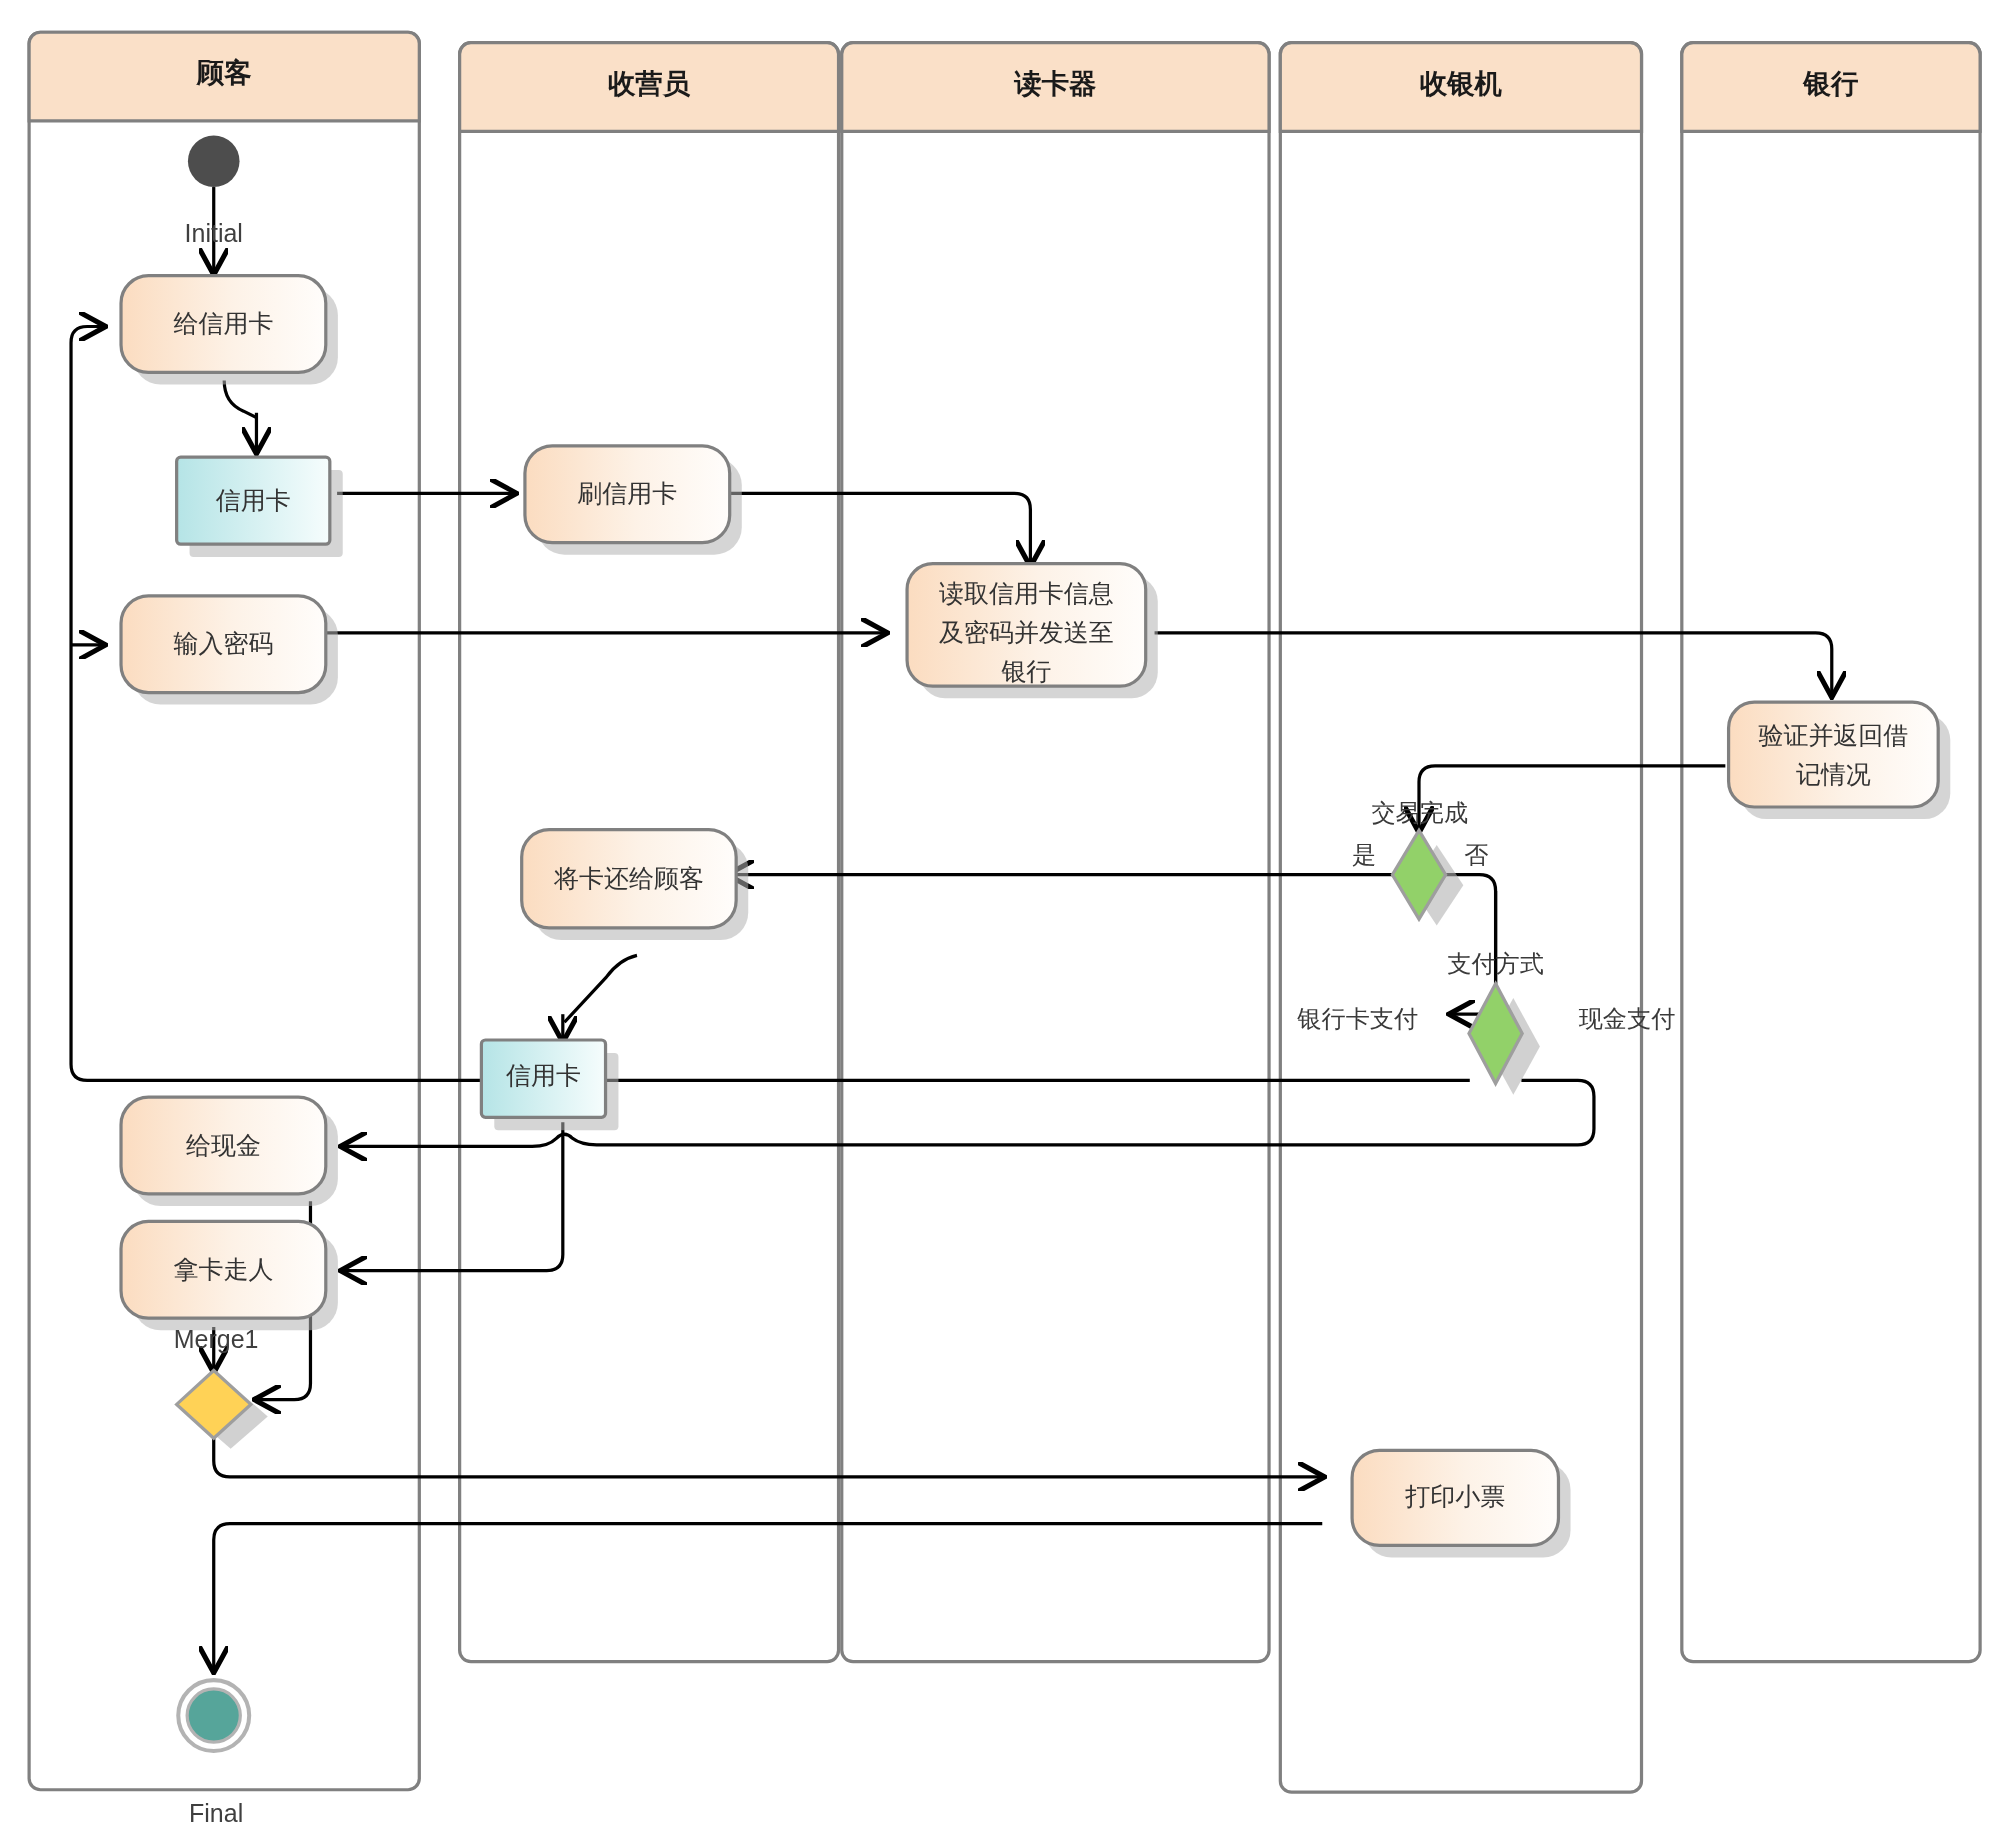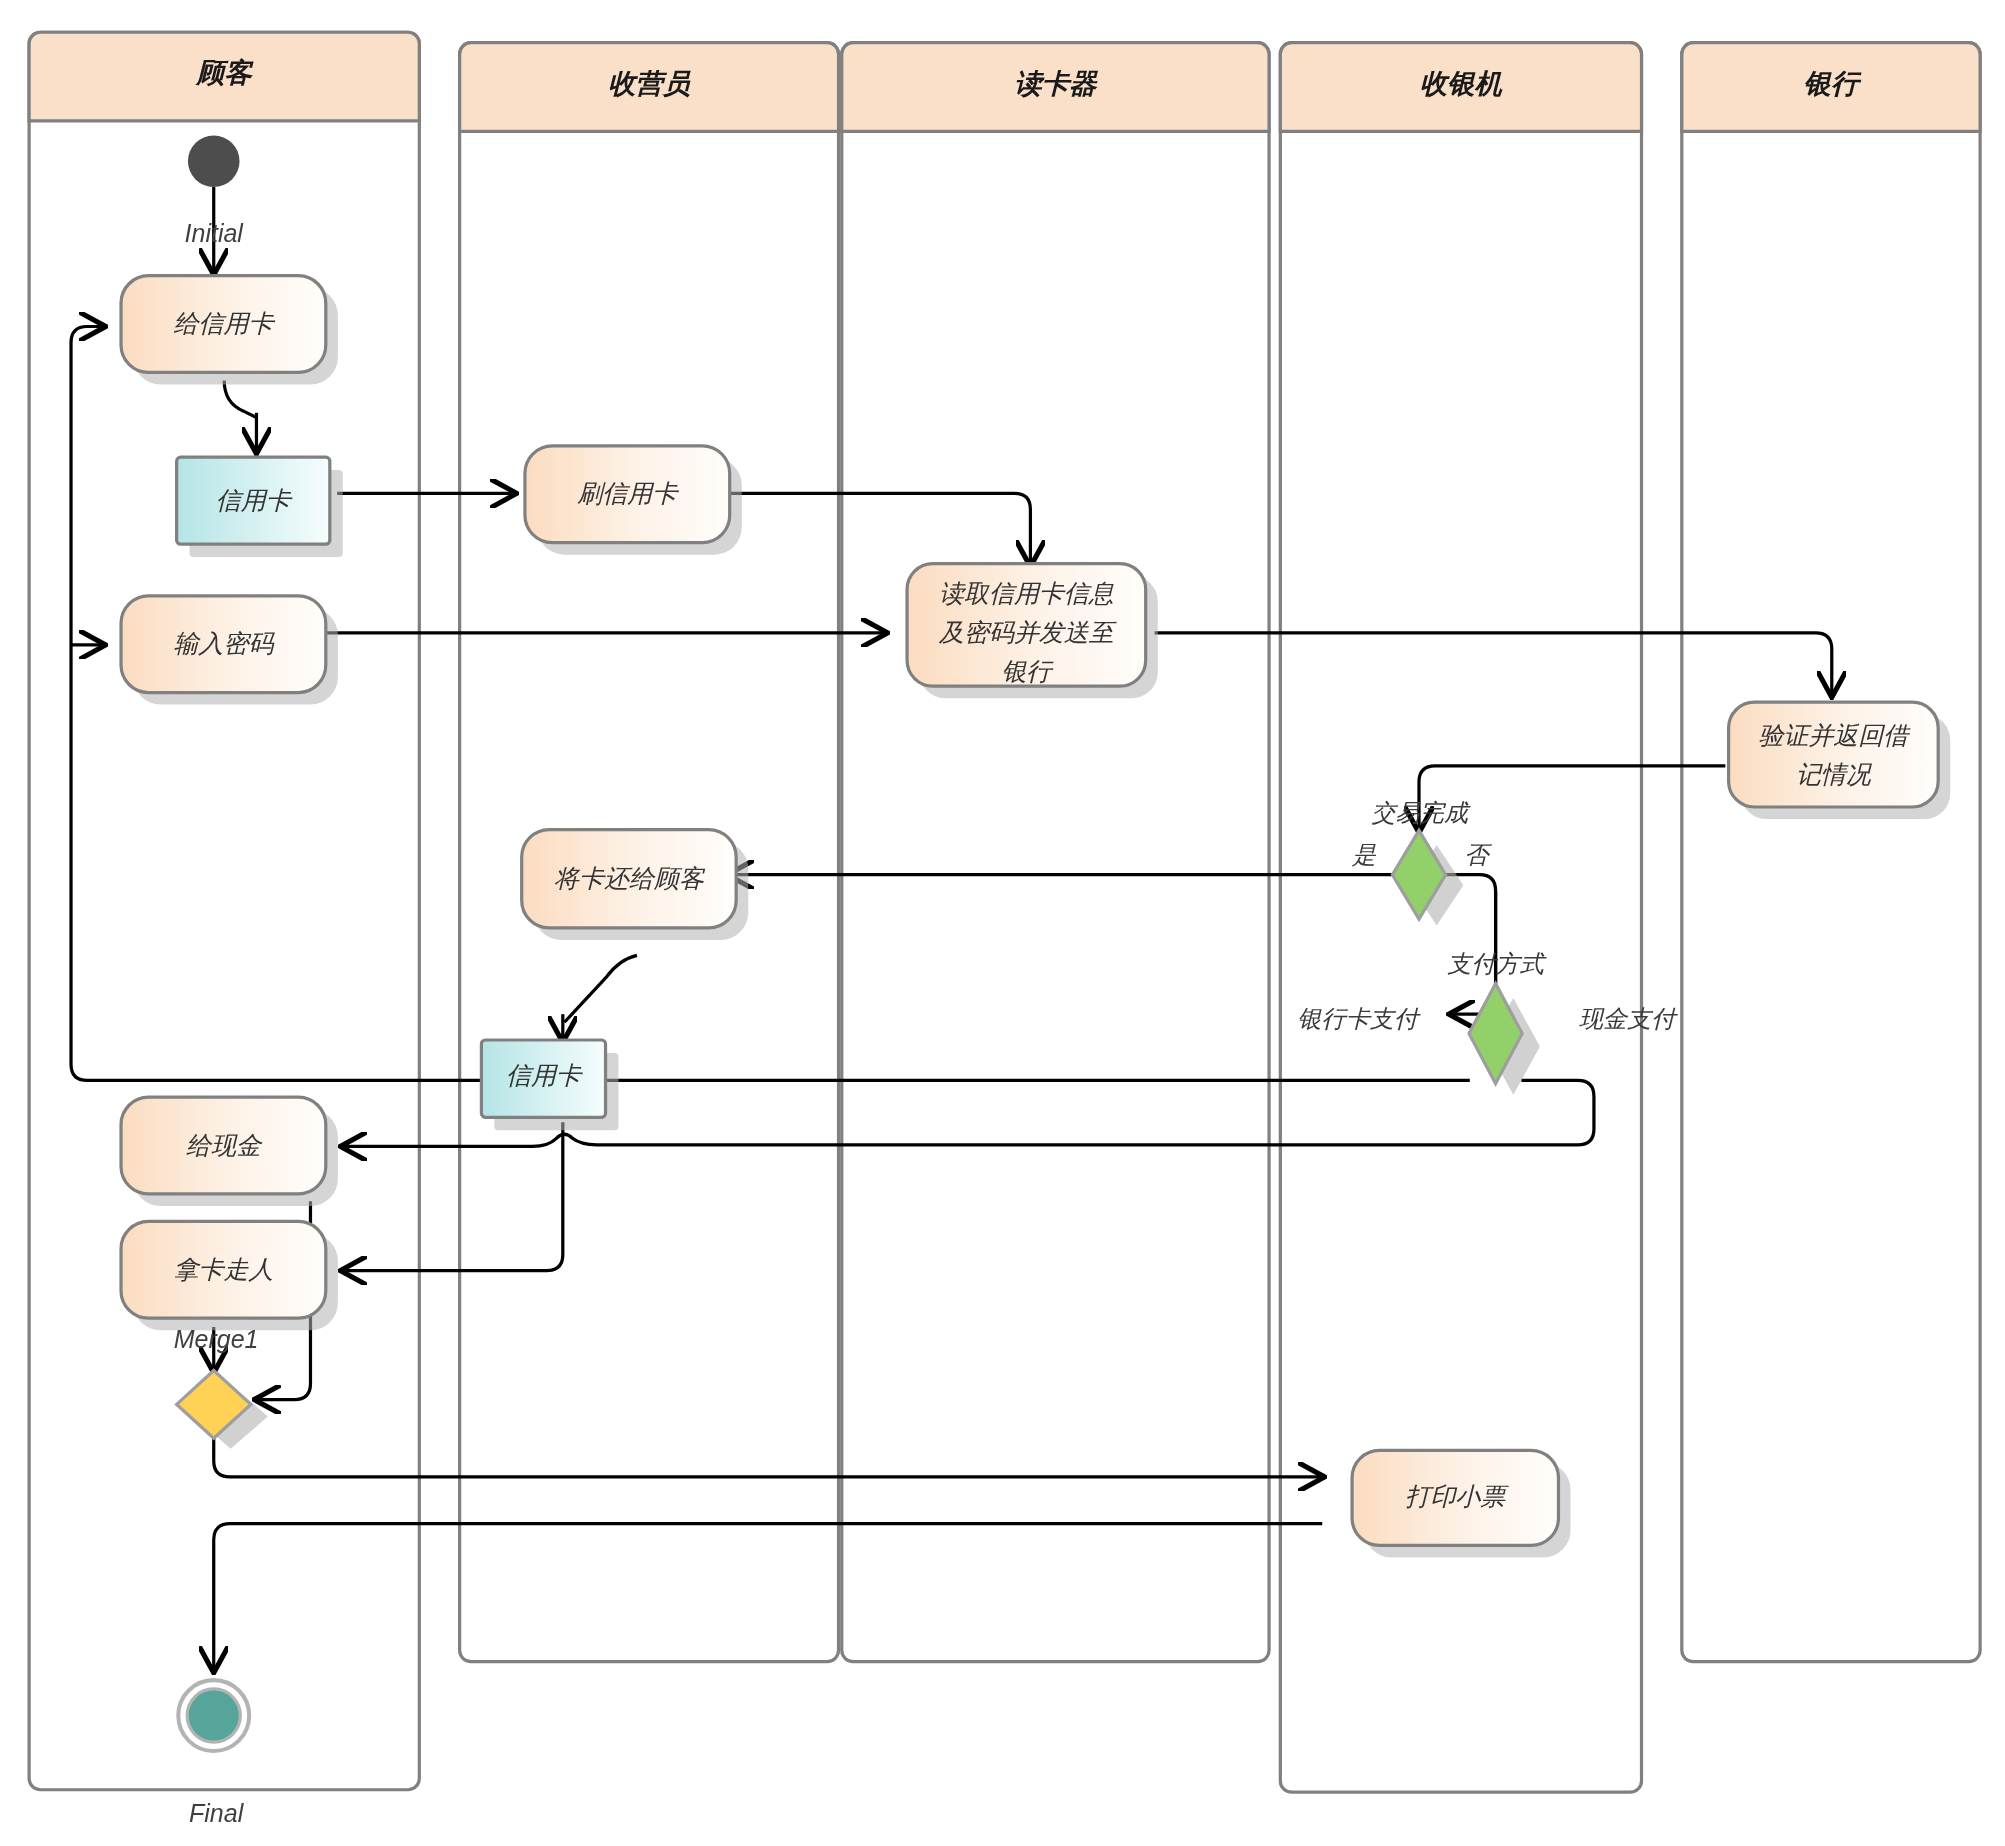--- a/index.html
+++ b/index.html
@@ -8,21 +8,20 @@
     padding: 0;
     background: #ffffff;
     font-family: "Liberation Sans", "DejaVu Sans", sans-serif;
   }
   #stage {
     position: relative;
     width: 2006px;
     height: 1847px;
     background: #ffffff;
     overflow: hidden;
-    font-style: italic;
   }
   svg#diagram {
     position: absolute;
     left: 0;
     top: 0;
     width: 2006px;
     height: 1847px;
     display: block;
   }
   .lane-title {

